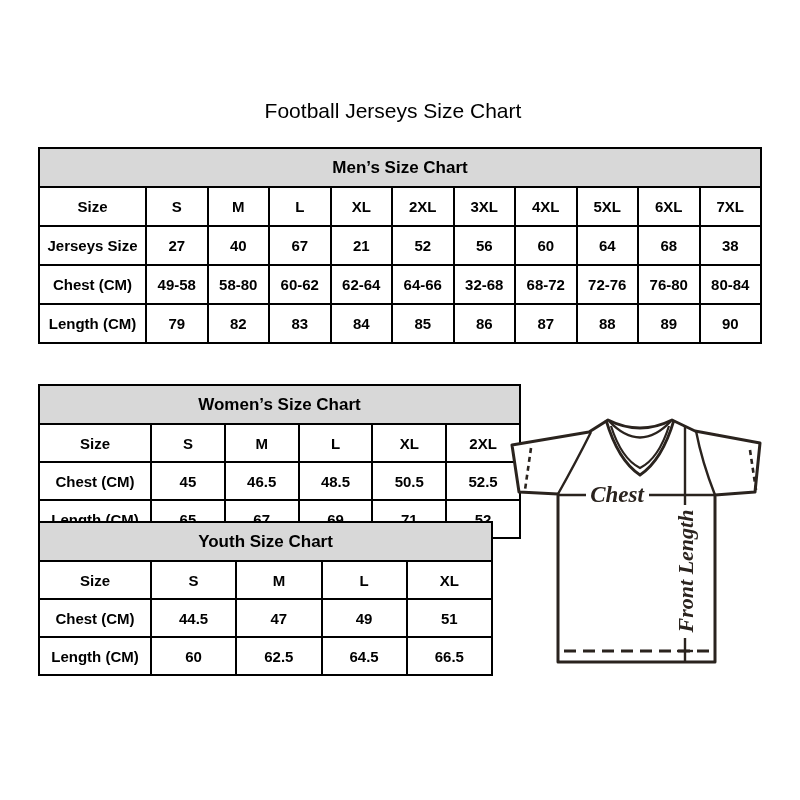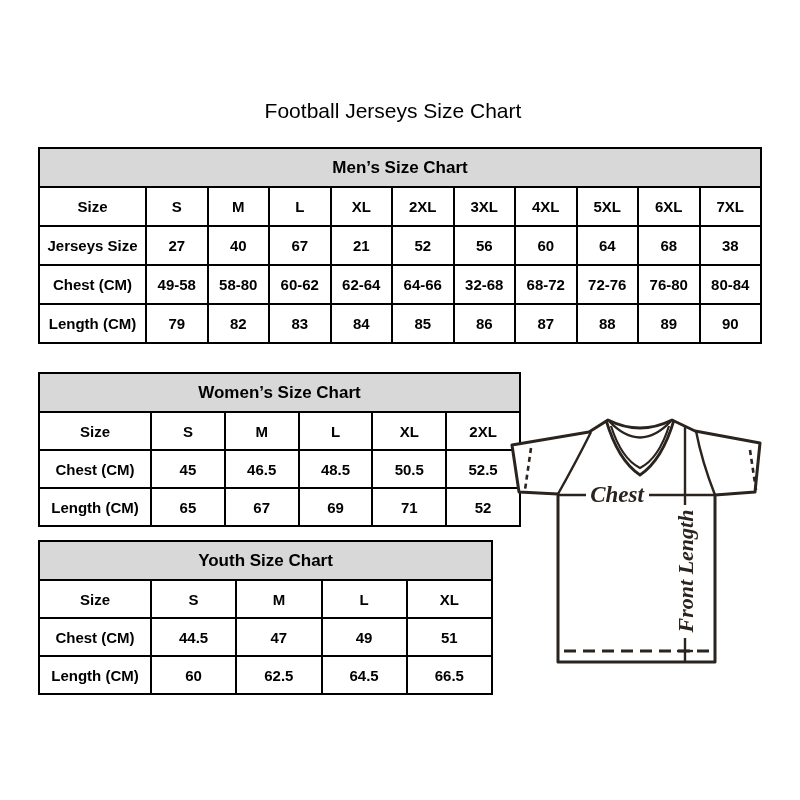--- a/index.html
+++ b/index.html
@@ -17,23 +17,23 @@
   }
   th,td{
     border:2px solid #000;text-align:center;vertical-align:middle;
     font-weight:bold;font-size:15px;color:#000;padding:0;overflow:hidden;
     height:36px;
   }
   th.section-header{background:#d8d8d8;font-size:17px;height:37px;}
   #mens{left:38px;top:147px;width:724px;}
   #mens th,#mens td{height:37px;}
   #mens .label-col{width:107px;}
-  #womens{left:38px;top:372px;width:483px;}
+  #womens{left:38px;top:384px;width:483px;}
   #womens .label-col{width:112px;}
-  #youth{left:38px;top:540px;width:455px;}
+  #youth{left:38px;top:521px;width:455px;}
   #youth .label-col{width:112px;}
   #jersey{position:absolute;left:500px;top:400px;}
   .jersey-label{
     font-family:"Liberation Serif",serif;font-style:italic;font-weight:bold;
     fill:#2a231e;
   }
 </style>
 </head>
 <body>
 

